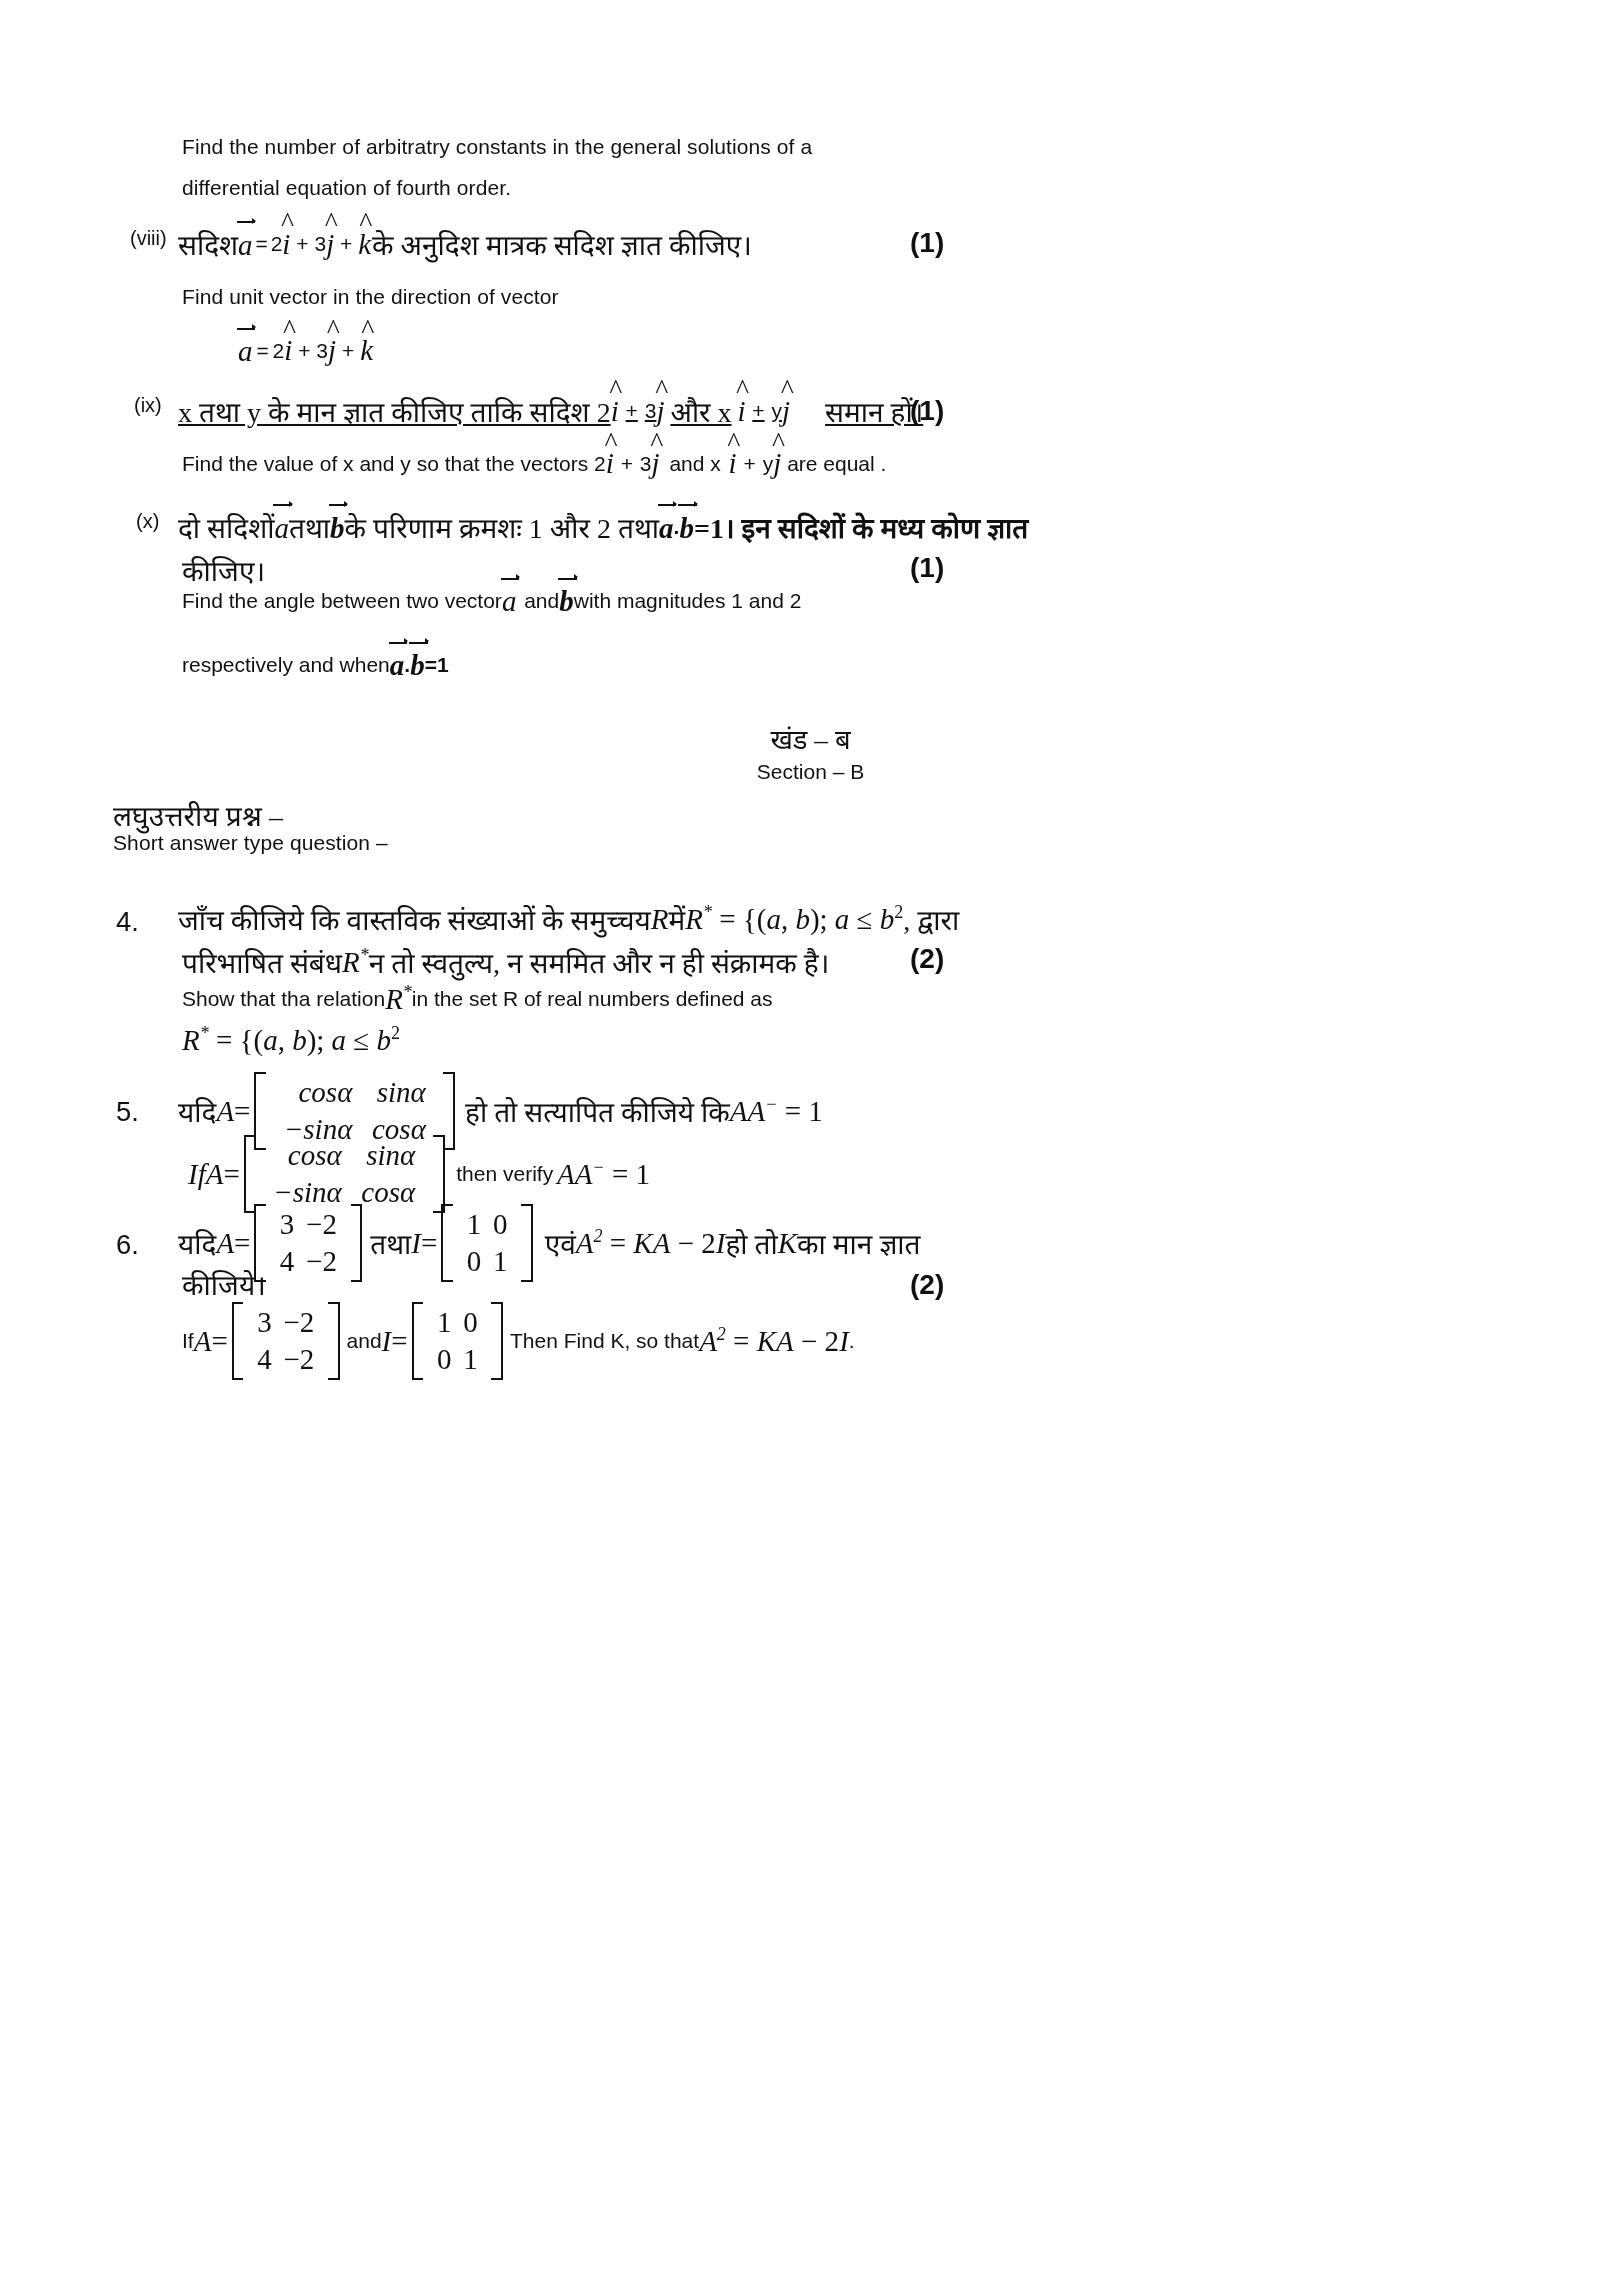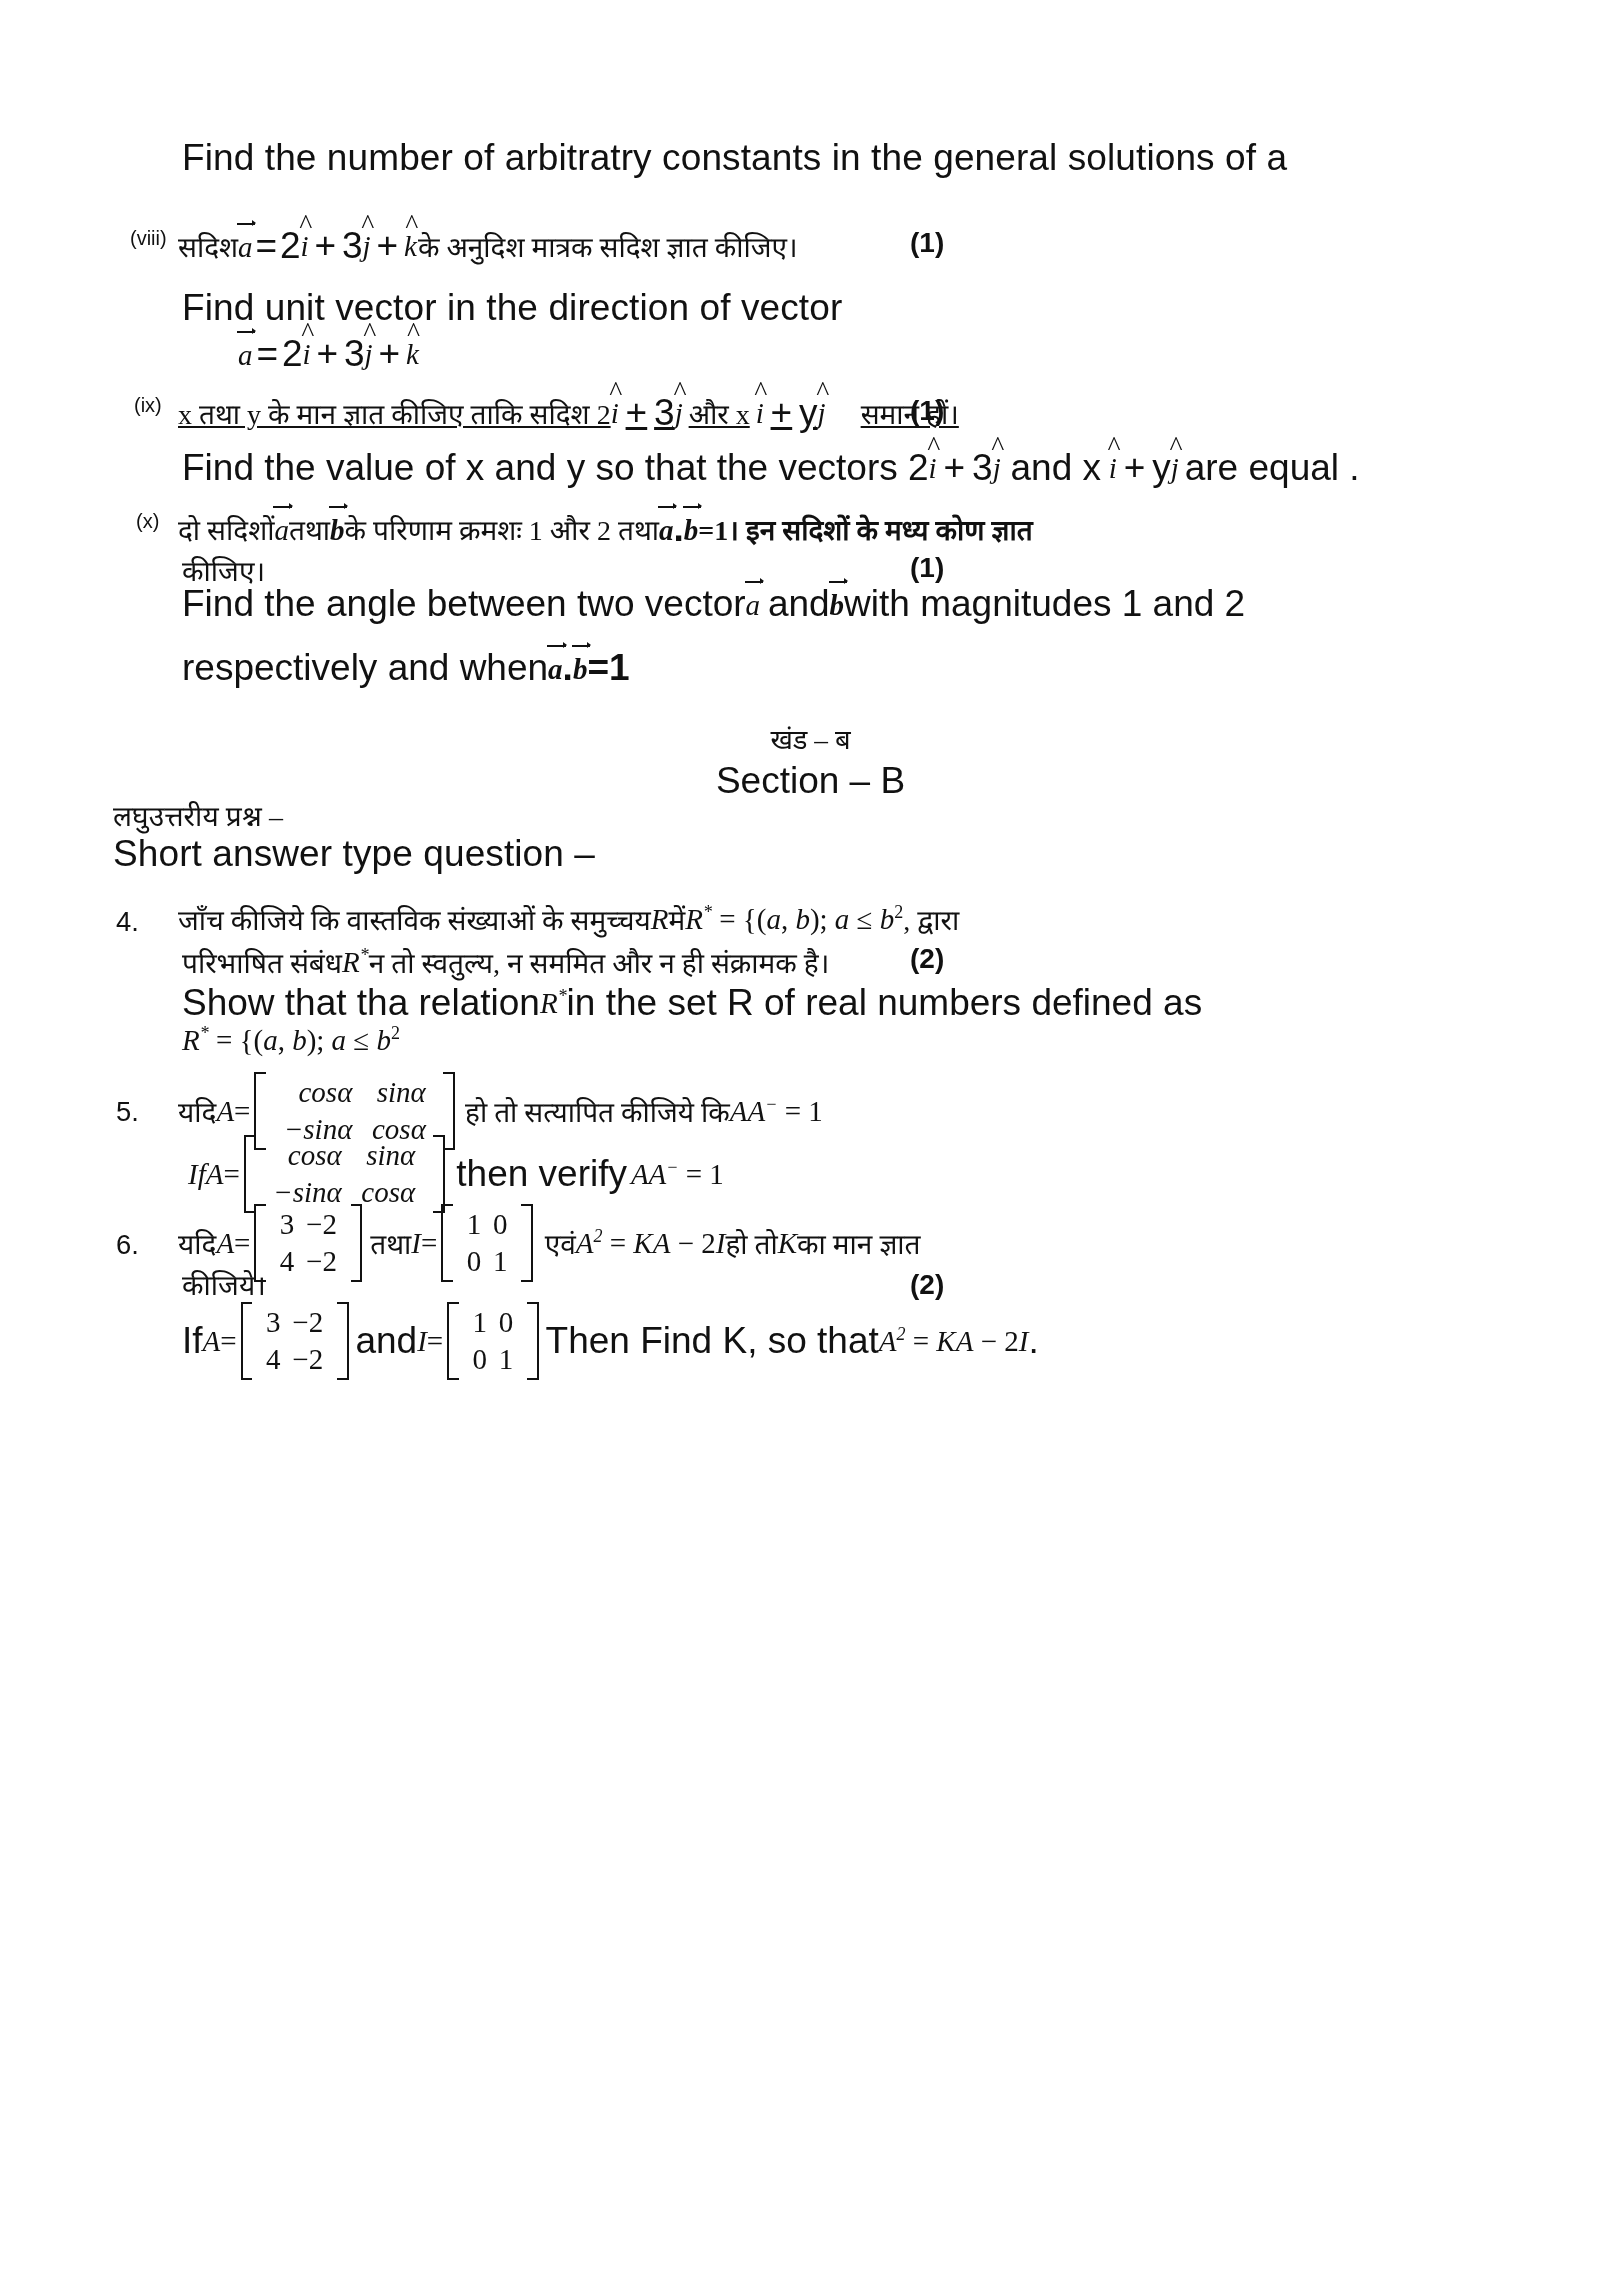--- a/index.html
+++ b/index.html
@@ -25,21 +25,21 @@
   
   .line {
     position: absolute;
     font-size: 28px;
     line-height: 1.42;
     white-space: nowrap;
     letter-spacing: 0.1px;
   }
   .body-text {
     font-family: "Liberation Sans", sans-serif;
-    font-size: 37px;
+    font-size: 21px;
   }
   .hindi {
     font-family: "Liberation Serif", "DejaVu Serif", serif;
     font-size: 28px;
   }
   .mathy {
     font-family: "Liberation Serif", "DejaVu Serif", serif;
     font-style: italic;
     font-size: 29px;
   }
@@ -142,20 +142,21 @@
   .mat-narrow .mat-cells > span { padding: 0 5.9px; }
   .blk { position: absolute; display: flex; align-items: center; white-space: nowrap; }
 </style>
 </head>
 <body>
 
 <div class="page">
 
   <div class="line body-text" style="left:182px; top:132px;">Find the number of  arbitratry constants in the general solutions of a</div>
 
+  <div class="line body-text" style="left:182px; top:173px;">differential equation of fourth order.</div>
 
   <div class="qnum-romans" style="left:130px; top:227px;">(viii)</div>
 
   <div class="blk" style="left:178px; top:225px;">
     <span class="hindi">सदिश </span>
     <span class="mathy"><span class="vec">a</span></span>
     <span class="body-text" style="margin:0 2.9px;">=</span>
     <span class="body-text">2</span>
     <span class="mathy"><span class="hat">i</span></span>
     <span class="body-text" style="margin:0 5.9px;">+</span>

